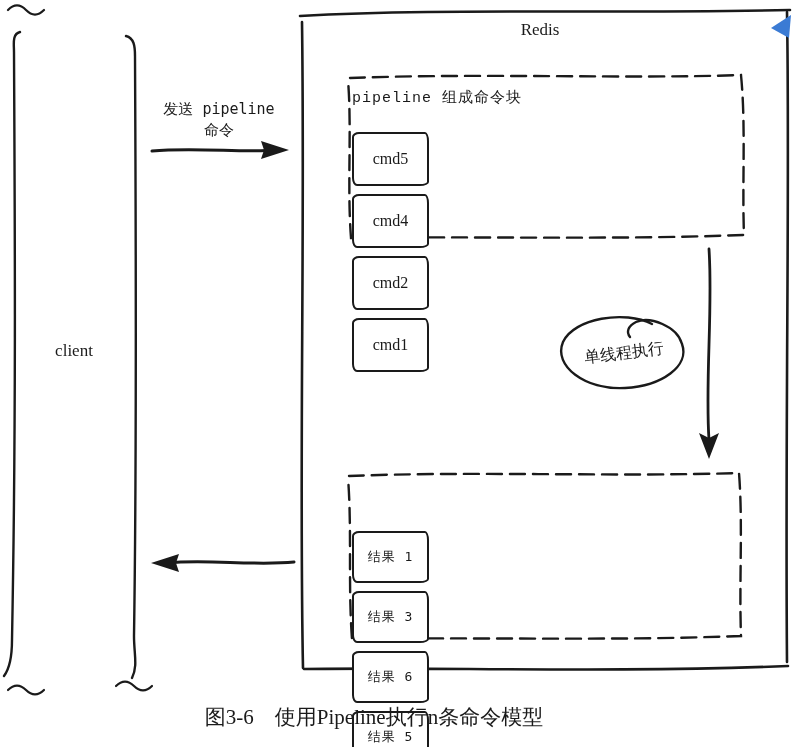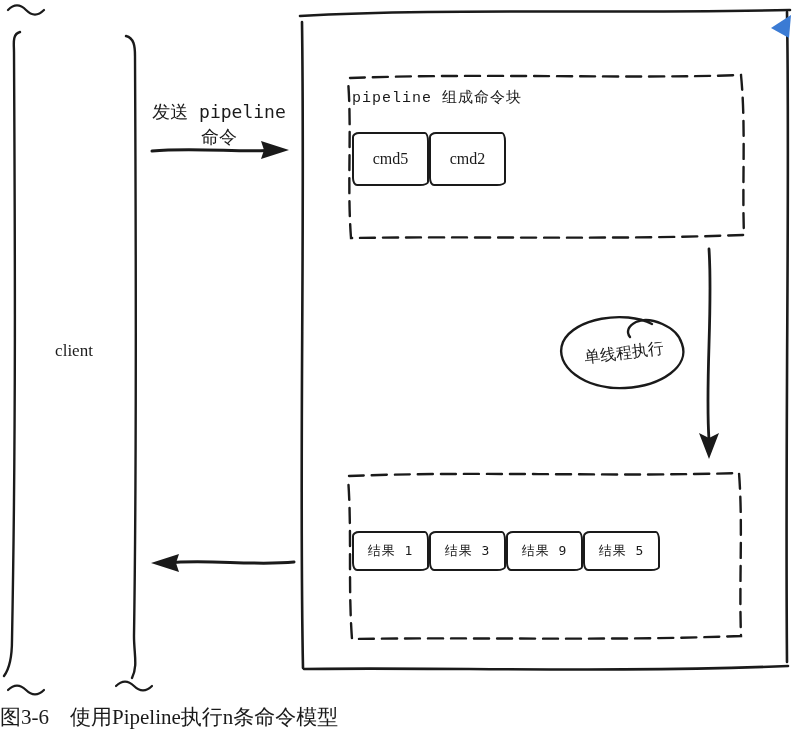--- a/index.html
+++ b/index.html
@@ -34,47 +34,48 @@
     line-height: 1.4;
   }
   .block-title {
     font-family: Liberation Mono, monospace;
     font-size: 15px;
     letter-spacing: 1px;
     text-align: left;
   }
   .box-row {
     display: flex;
-    flex-direction: row;
+    flex-direction: column;
+    gap: 8px;
   }
   .cmd-box, .result-box {
     box-sizing: border-box;
     border: 2px solid #1a1a1a;
     border-radius: 7px 4px 9px 5px / 5px 9px 4px 8px;
     display: flex;
     align-items: center;
     justify-content: center;
     background: #ffffff;
   }
   .cmd-box {
     width: 77px;
     height: 54px;
     font-family: "Liberation Serif", "DejaVu Serif", serif;
     font-size: 16px;
   }
   .result-box {
     width: 77px;
-    height: 40px;
+    height: 52px;
     font-family: "DejaVu Sans Mono", "Liberation Mono", monospace;
     font-size: 13px;
     letter-spacing: 1px;
   }
   .caption {
     width: 748px;
-    text-align: left;
+    text-align: center;
     font-family: "Liberation Serif", "DejaVu Serif", serif;
     font-size: 21px;
   }
   .execute-label {
     transform: rotate(-7deg);
     font-size: 16px;
   }
 </style>
 </head>
 <body>
@@ -107,39 +108,42 @@
     <polygon points="709,459 699,433 709,438 719,433" fill="#1a1a1a"></polygon>
 
     <path d="M 652 324 C 625 310 574 318 563 342 C 553 366 585 390 625 388 C 662 386 690 366 682 344 C 677 326 650 316 636 322 C 628 326 626 332 630 337" fill="none" stroke="#1a1a1a" stroke-width="2.4" stroke-linecap="round"></path>
 
     <path d="M 294 562 C 255 566 205 559 168 563" fill="none" stroke="#1a1a1a" stroke-width="3" stroke-linecap="round"></path>
     <polygon points="151,563 179,554 176,563 179,572" fill="#1a1a1a"></polygon>
 
     <polygon points="791,15 771,28 789,38" fill="#3b7bd4"></polygon>
   </svg>
 
+  <div class="abs label-serif" style="left:440px; top:20px; width:200px;">Redis</div>
 
   <div class="abs label-serif" style="left:38px; top:341px; width:72px;">client</div>
 
-  <div class="abs label-hand" style="left:146px; top:99px; width:146px; font-size:18px;">发送 pipeline
+  <div class="abs label-hand" style="left:146px; top:99px; width:146px; font-size:15px;">发送 pipeline
 命令</div>
 
   <div class="abs block-title" style="left:352px; top:88px; width:388px;">pipeline 组成命令块</div>
 
   <div class="abs box-row" style="left:352px; top:132px;">
     <div class="cmd-box">cmd5</div>
+    <div class="cmd-box">cmd4</div>
     <div class="cmd-box">cmd2</div>
+    <div class="cmd-box">cmd1</div>
   </div>
 
   <div class="abs label-hand execute-label" style="left:566px; top:342px; width:116px;">单线程执行</div>
 
 
   <div class="abs box-row" style="left:352px; top:531px;">
     <div class="result-box">结果 1</div>
     <div class="result-box">结果 3</div>
-    <div class="result-box">结果 9</div>
+    <div class="result-box">结果 6</div>
     <div class="result-box">结果 5</div>
   </div>
 
 
   <div class="abs caption" style="left:0px; top:703px;">图3-6　使用Pipeline执行n条命令模型</div>
 
 </div>
 
 </body></html>

